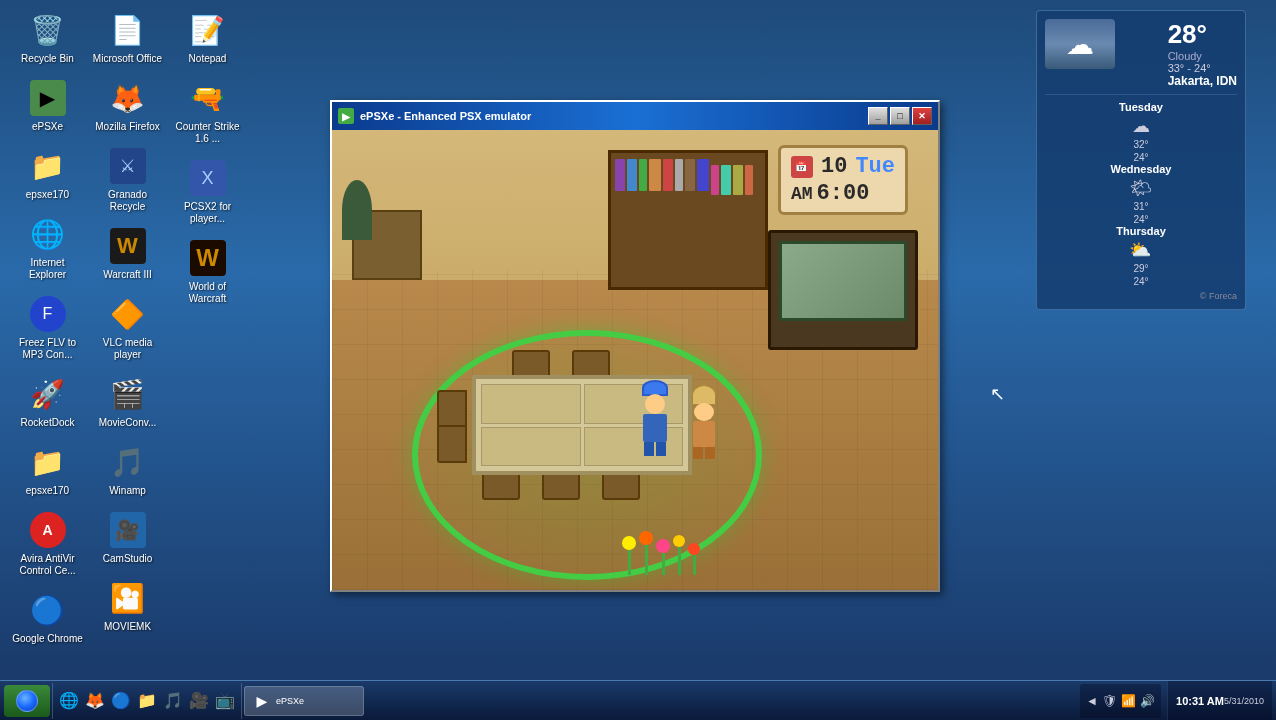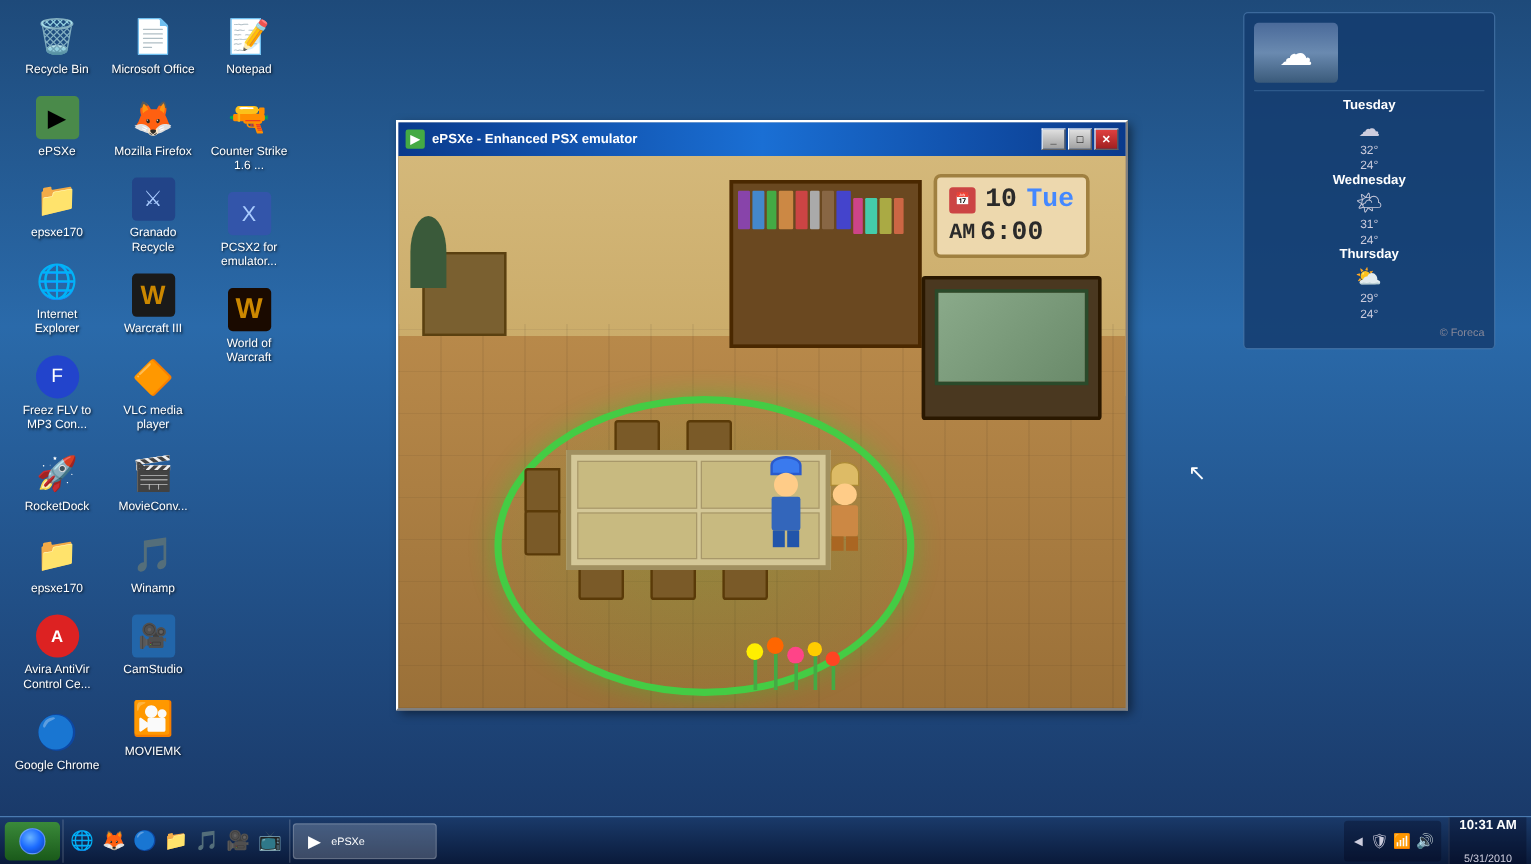--- a/index.html
+++ b/index.html
@@ -423,25 +423,24 @@
     .tray-icon {
       font-size: 12px;
       color: #ccd;
     }
 
     .clock-display {
       background: rgba(0,0,20,0.3);
       padding: 20px 8px;
       height: 34px;
       display: flex;
-      flex-direction: column;
+      flex-direction: row;
       align-items: center;
       justify-content: center;
       border-left: 1px solid rgba(255,255,255,0.1);
-      gap: 16px;
     }
 
     .clock-time {
       color: white;
       font-size: 11px;
       font-weight: bold;
     }
 
     .clock-date {
       color: #ccd;
@@ -624,36 +623,42 @@
       <div class="icon-img">
           <span>🔫</span>
         </div>
       <span class="icon-label">Counter Strike 1.6 ...</span>
     </div>
 
     <div class="icon-item">
       <div class="icon-img">
           <div class="ic-pcsx2">X</div>
         </div>
-      <span class="icon-label">PCSX2 for emulator...</span>
+      <span class="icon-label">PCSX2 for player...</span>
     </div>
 
     <div class="icon-item">
       <div class="icon-img">
           <div class="ic-wow">W</div>
         </div>
       <span class="icon-label">World of Warcraft</span>
     </div>
 
   </div>
 
   <div class="weather-widget">
     <div class="weather-top">
       <div>
         <div class="weather-cloud">☁</div>
+      </div>
+      <div>
+        <div class="weather-temp">28°</div>
+        <div class="weather-desc">Cloudy</div>
+        <div class="weather-range">33° - 24°</div>
+        <div class="weather-city">Jakarta, IDN</div>
       </div>
     </div>
     <div class="weather-days">
       <div class="weather-day">
         <span class="weather-day-name">Tuesday</span>
         <span class="weather-icon-small">☁</span>
         <span>32°</span>
         <span>24°</span>
       </div>
       <div class="weather-day">

